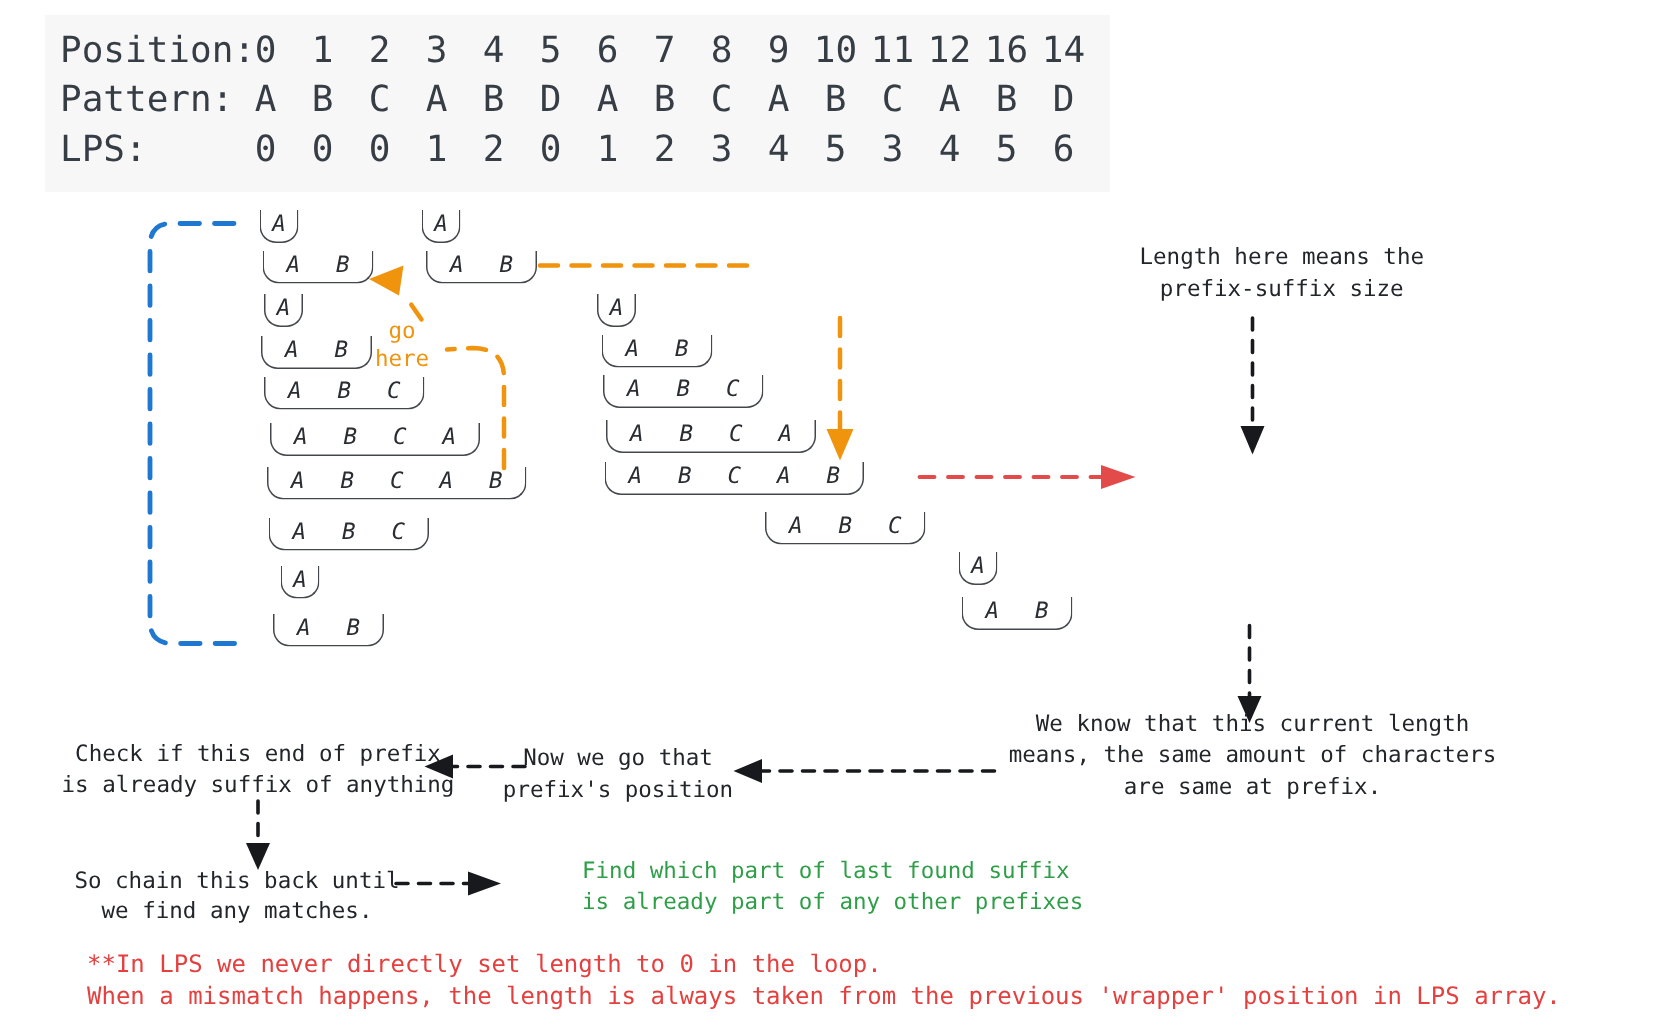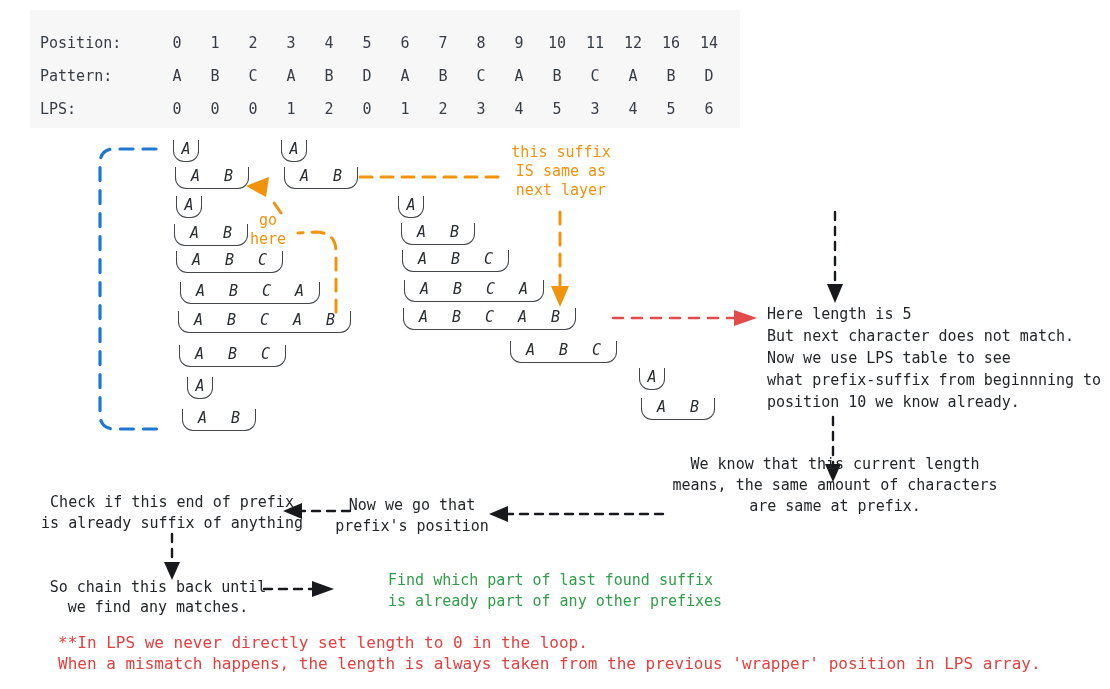--- a/index.html
+++ b/index.html
@@ -3,21 +3,21 @@
 <meta charset="utf-8">
 <style>
   * { margin:0; padding:0; box-sizing:border-box; }
   html,body { background:#ffffff; }
   body { font-family:"DejaVu Sans Mono", monospace; }
   .canvas { position:relative; width:1110px; height:689px; background:#ffffff; overflow:hidden; }
 
   
   .tbl { position:absolute; left:30px; top:10px; width:710px; height:118px;
          background:#f7f7f8; padding-top:9px; }
-  .trow { display:flex; align-items:flex-end; height:33px; font-size:15px; color:#373d45; }
+  .trow { display:flex; align-items:flex-start; height:33px; font-size:24px; color:#373d45; }
   .tlabel { width:128px; padding-left:10px; }
   .tcells { display:flex; }
   .tcell { width:38px; text-align:center; }
 
   
   .group-host { position:absolute; left:0; top:0; width:100%; height:100%; pointer-events:none; }
   .layer { position:absolute; display:flex; align-items:flex-start; height:22px;
            border:1.5px solid #43474c; border-top:none; border-radius:0 0 11px 11px;
            padding:0 3px; background:transparent; }
   .letter { width:33px; text-align:center; font-style:italic; font-size:15px;
@@ -227,31 +227,25 @@
   <div class="group-host">
       <div class="layer" style="left: 639px; top: 368px;">
         <span class="letter">A</span>
       </div>
       <div class="layer" style="left: 641px; top: 398px;">
         <span class="letter">A</span>
         <span class="letter">B</span>
       </div>
     </div>
 
-  <div class="note center orange" style="left:503px; top:143px; width:116px; line-height:19px;">this suffix
-IS same as
-next layer</div>
   <div class="note center orange gohere" style="left:238px; top:211px; width:60px;">go
 here</div>
-  <div class="note" style="left:767px; top:303px; line-height:22px;">Here length is 5
-But next character does not match.
-Now we use LPS table to see
-what prefix-suffix from beginnning to
-position 10 we know already.</div>
-  <div class="note center" style="left:655px; top:454px; width:360px;">We know that this current length
+  <div class="note center" style="left:737px; top:161px; width:235px;">Length here means the
+prefix-suffix size</div>
+  <div class="note center" style="left:655px; top:472px; width:360px;">We know that this current length
 means, the same amount of characters
 are same at prefix.</div>
   <div class="note center" style="left:40px;  top:492px; width:264px;">Check if this end of prefix
 is already suffix of anything</div>
   <div class="note center" style="left:328px; top:495px; width:168px;">Now we go that
 prefix's position</div>
   <div class="note green" style="left:388px; top:570px;">Find which part of last found suffix
 is already part of any other prefixes</div>
   <div class="note center sochain" style="left:48px; top:577px; width:220px;">So chain this back until
 we find any matches.</div>

